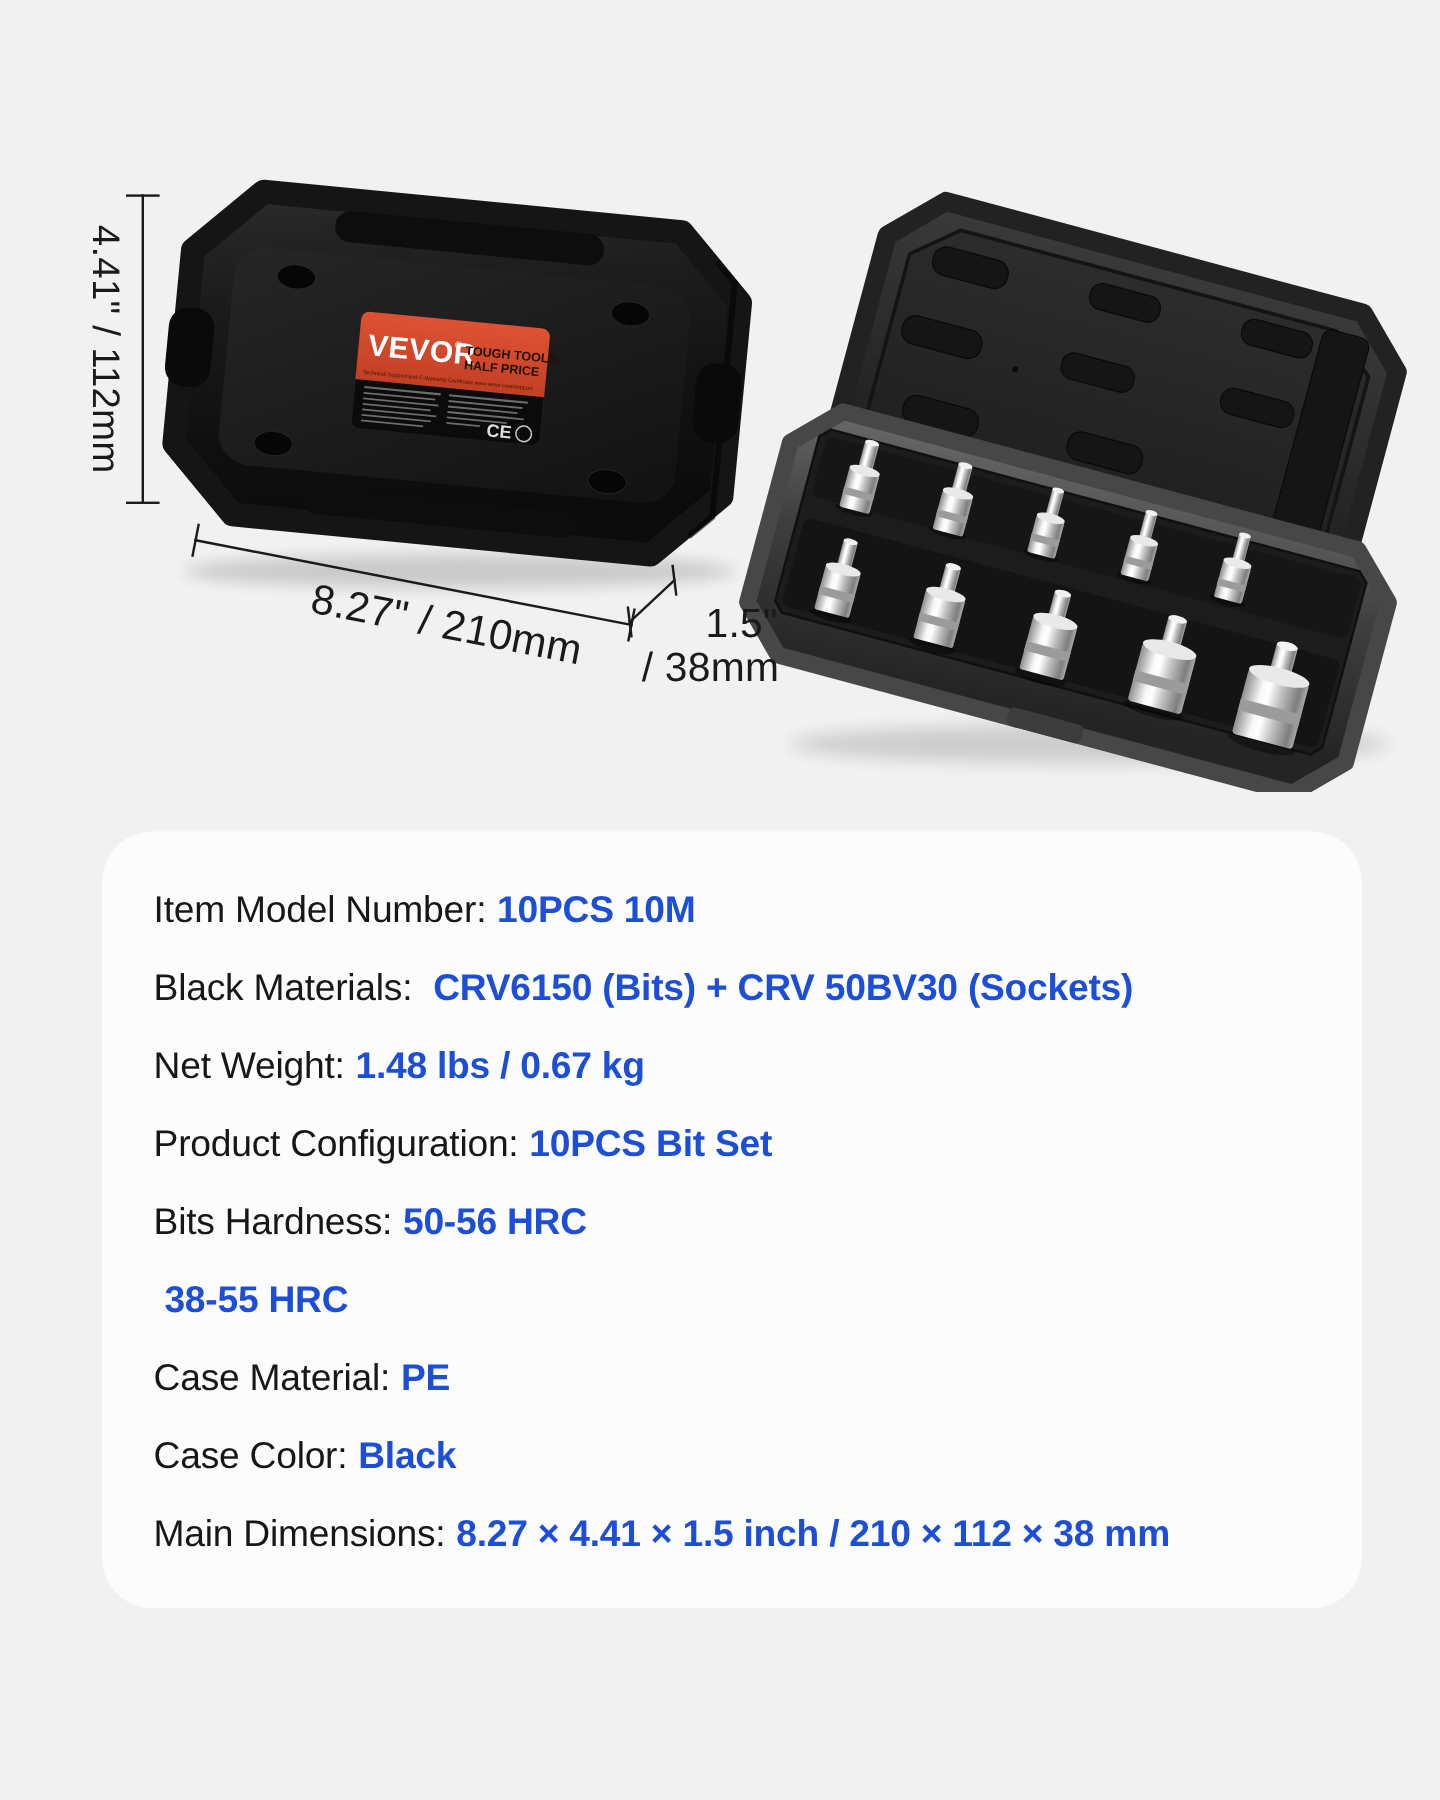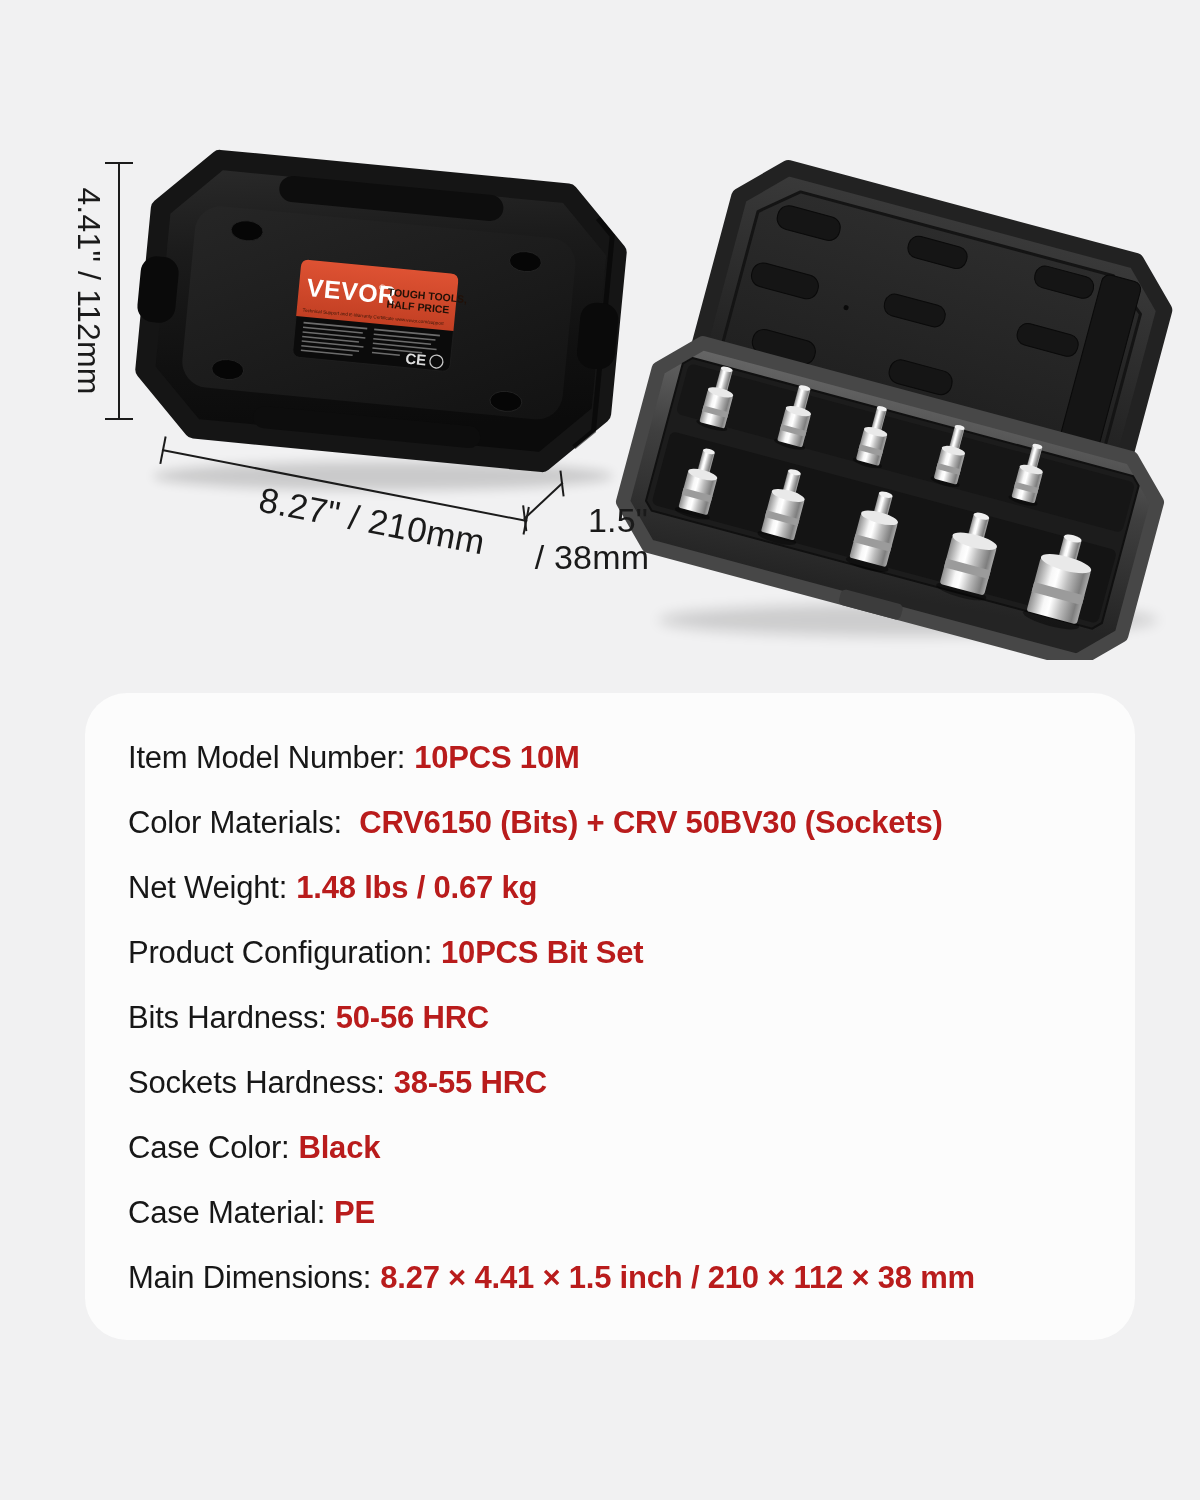--- a/index.html
+++ b/index.html
@@ -38,21 +38,21 @@
 
   
   .spec-panel{
     position:absolute;left:85px;top:693px;width:1050px;height:647px;
     background:#fcfcfc;border-radius:42px;box-sizing:border-box;
     padding:45px 36px 0 43px;
     text-align:center;
   }
   .spec-row{display:flex;align-items:baseline;margin-bottom:25px;font-size:31px;line-height:40px;}
   .spec-label{color:#171717;letter-spacing:-0.2px;}
-  .spec-value{color:#b91c1c;font-weight:700;margin-left:9px;white-space:pre-wrap;letter-spacing:-0.2px;}
+  .spec-value{color:#1d4ed8;font-weight:700;margin-left:9px;white-space:pre-wrap;letter-spacing:-0.2px;}
 </style>
 </head>
 <body>
 
 <div class="page">
 
   <section class="photo-area">
 
     <svg class="closed-case" width="520" height="390" viewBox="0 0 520 390">
       <defs>
@@ -282,45 +282,44 @@
     <div class="dim-label d1">1.5"</div>
     <div class="dim-label d2">/ 38mm</div>
   </section>
 
   <section class="spec-panel">
     <div class="spec-row">
       <span class="spec-label">Item Model Number:</span>
       <span class="spec-value">10PCS 10M</span>
     </div>
     <div class="spec-row">
-      <span class="spec-label">Color Materials:</span>
+      <span class="spec-label">Black Materials:</span>
       <span class="spec-value"> CRV6150 (Bits) + CRV 50BV30 (Sockets)</span>
     </div>
     <div class="spec-row">
       <span class="spec-label">Net Weight:</span>
       <span class="spec-value">1.48 lbs / 0.67 kg</span>
     </div>
     <div class="spec-row">
       <span class="spec-label">Product Configuration:</span>
       <span class="spec-value">10PCS Bit Set</span>
     </div>
     <div class="spec-row">
       <span class="spec-label">Bits Hardness:</span>
       <span class="spec-value">50-56 HRC</span>
     </div>
     <div class="spec-row">
-      <span class="spec-label">Sockets Hardness:</span>
       <span class="spec-value">38-55 HRC</span>
+    </div>
+    <div class="spec-row">
+      <span class="spec-label">Case Material:</span>
+      <span class="spec-value">PE</span>
     </div>
     <div class="spec-row">
       <span class="spec-label">Case Color:</span>
       <span class="spec-value">Black</span>
     </div>
     <div class="spec-row">
-      <span class="spec-label">Case Material:</span>
-      <span class="spec-value">PE</span>
-    </div>
-    <div class="spec-row">
       <span class="spec-label">Main Dimensions:</span>
       <span class="spec-value">8.27 × 4.41 × 1.5 inch / 210 × 112 × 38 mm</span>
     </div>
   </section>
 </div>
 
 </body></html>

